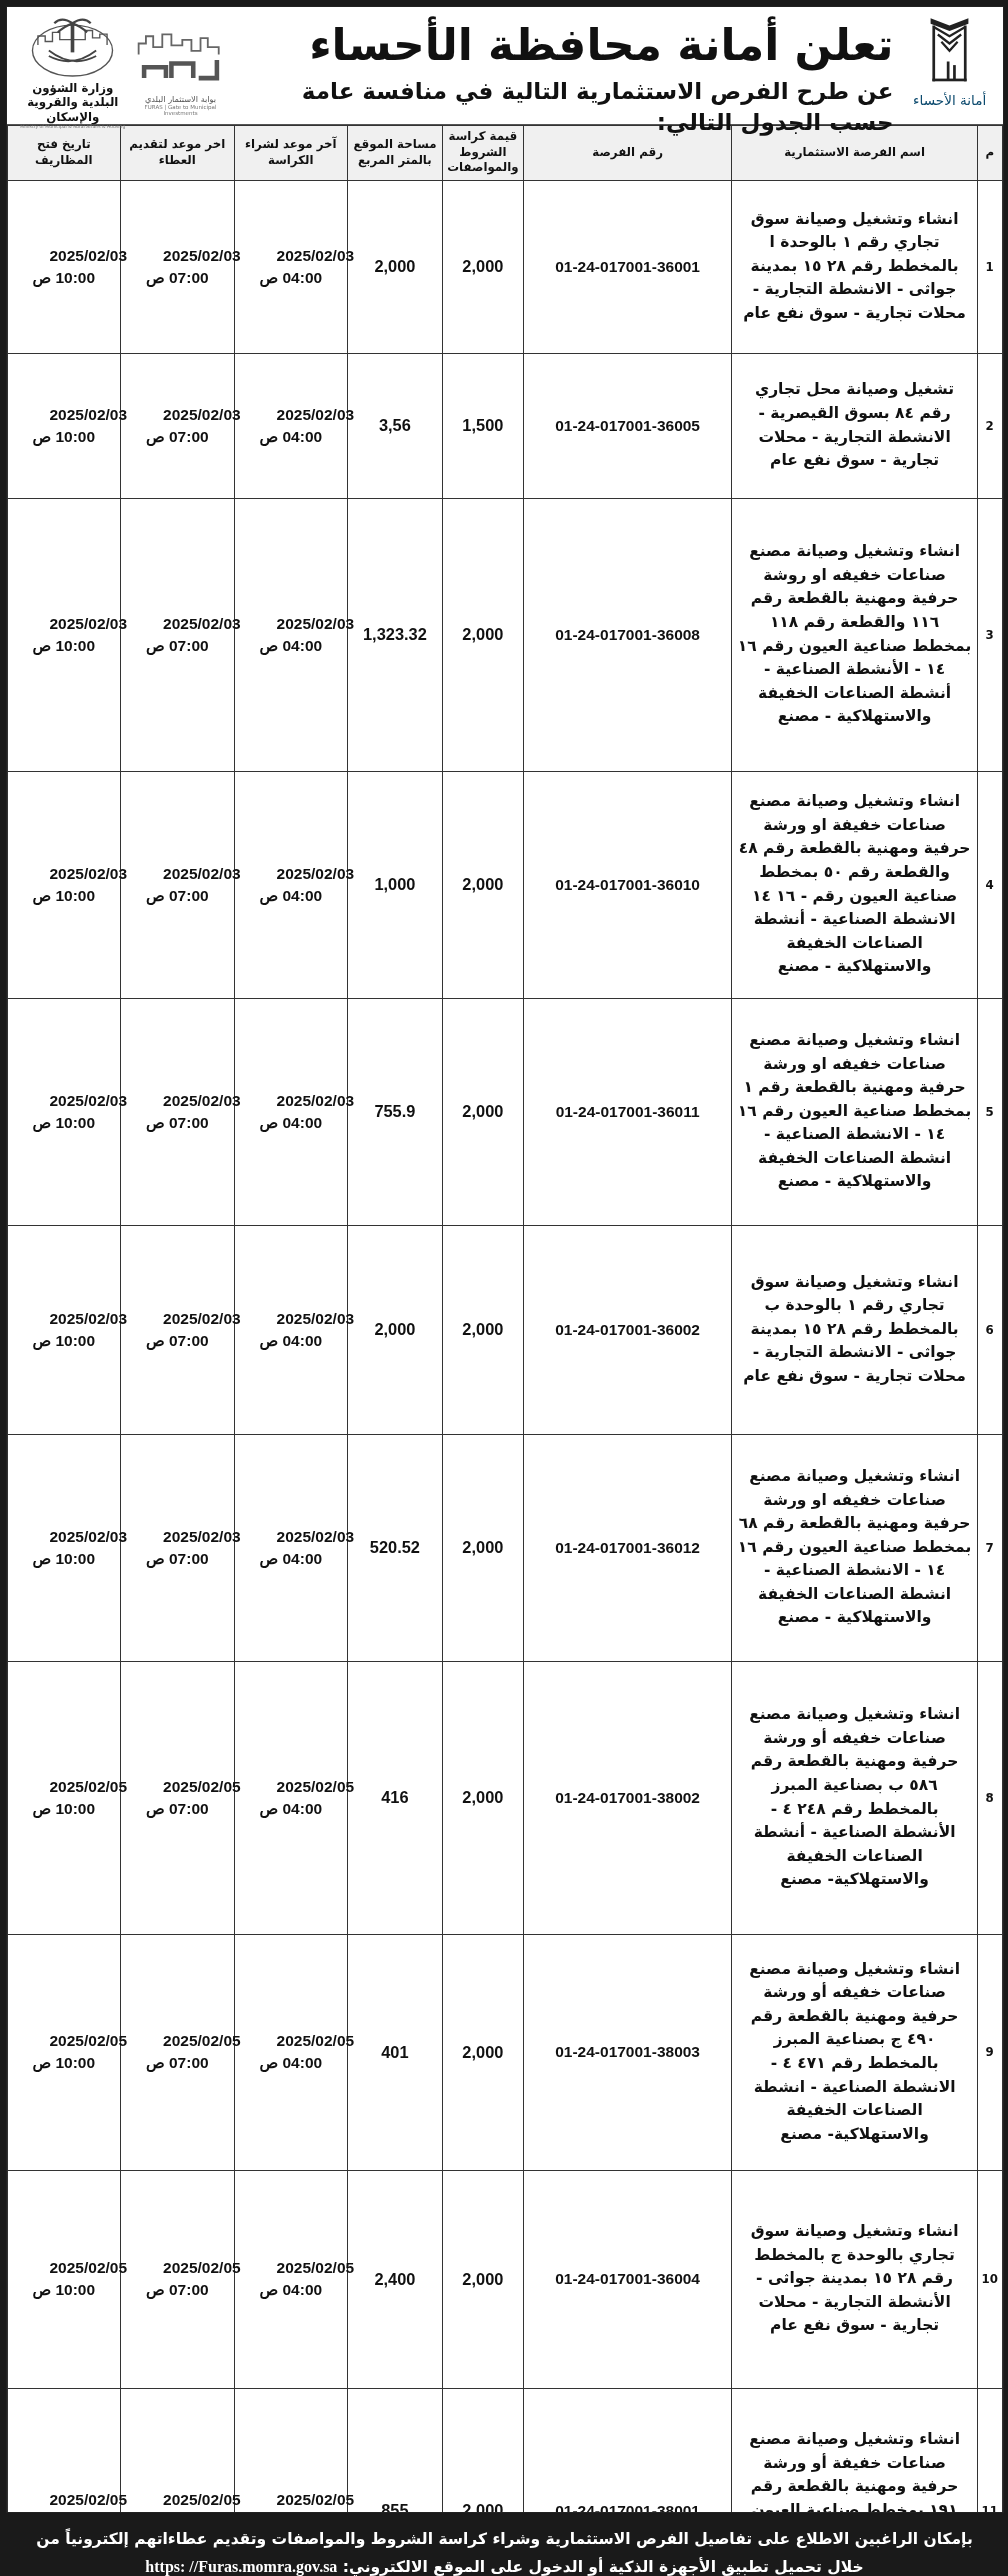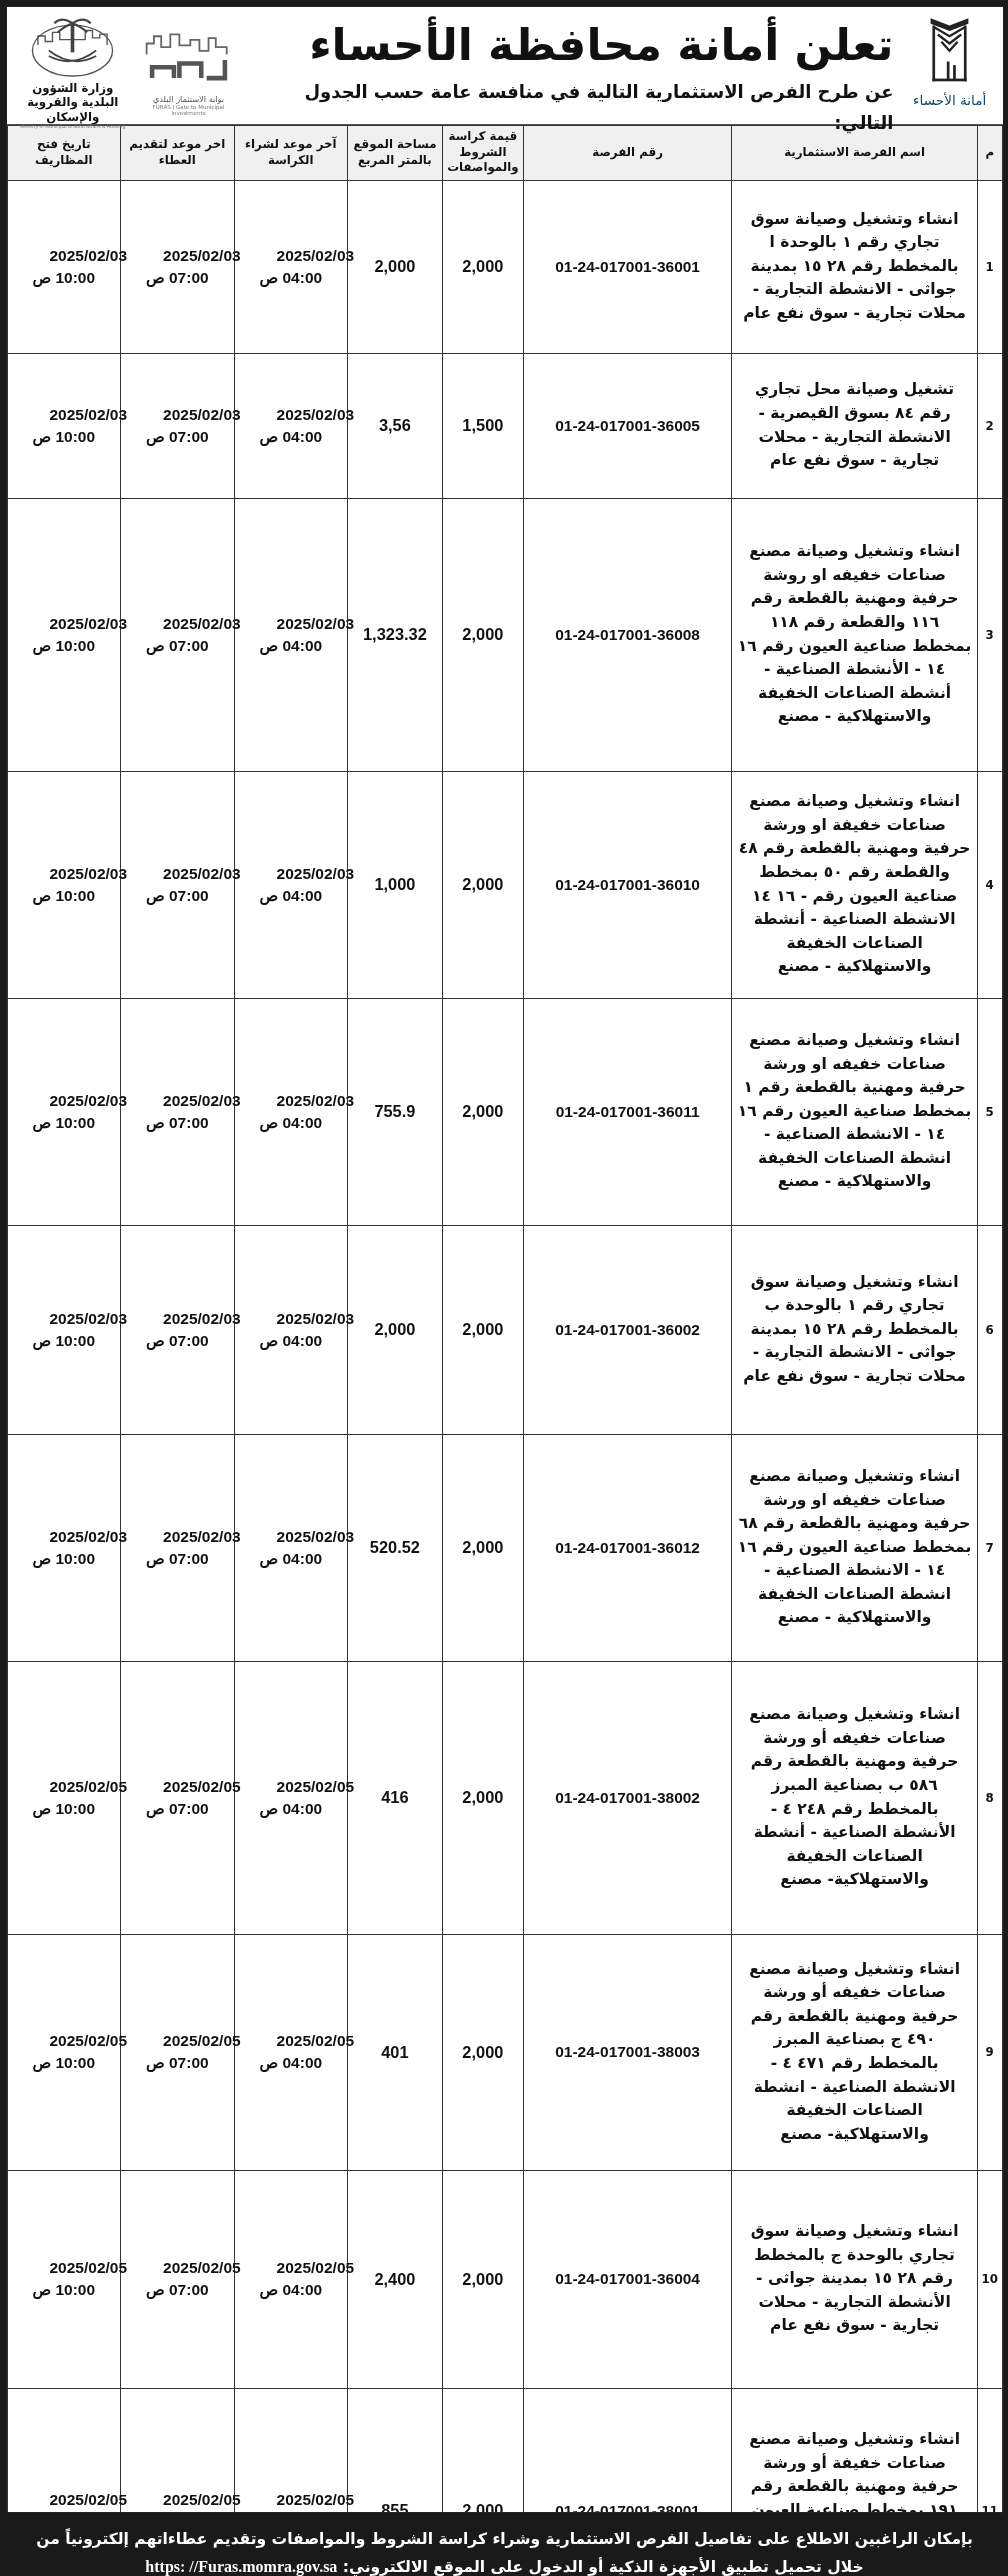--- a/index.html
+++ b/index.html
@@ -13,22 +13,22 @@
     background: #fff; width: 998px; height: 2507px;
     border: 1.8px solid #222; position: relative; overflow: hidden;
   }
   .header { height: 118px; position: relative; border-bottom: 1.8px solid #555; direction: rtl; }
   .logo-right { position: absolute; right: 7.3px; top: 9px; width: 91px; text-align: center; }
   .logo-right .mark { width: 45px; height: 73px; margin: 0 auto; position: relative; }
   .logo-right .mark svg { width: 45px; height: 73px; }
   .logo-right .cap { font-size: 13.6px; color: #0c4a6e; margin-top: 3.6px; }
   .titles { position: absolute; right: 109px; left: 236px; top: 12.7px; }
   .title-main { font-size: 44px; font-weight: bold; line-height: 51px; font-family: "DejaVu Sans", sans-serif; letter-spacing: 0.9px; }
-  .title-sub { font-size: 18px; font-weight: bold; line-height: 31px; margin-top: 5.5px; }
-  .logo-furas { position: absolute; left: 132px; top: 20px; width: 100px; text-align: center; }
+  .title-sub { font-size: 23px; font-weight: bold; line-height: 31px; margin-top: 5.5px; }
+  .logo-furas { position: absolute; left: 124px; top: 20px; width: 100px; text-align: center; }
   .logo-furas svg { width: 91px; height: 64px; }
   .logo-furas .cap1 { font-size: 8.2px; color: #555; }
   .logo-furas .cap2 { font-size: 5.5px; color: #777; direction: ltr; }
   .logo-ministry { position: absolute; left: 7.3px; top: 7.3px; width: 118px; text-align: center; }
   .logo-ministry svg { width: 91px; height: 64px; }
   .logo-ministry .cap1 { font-size: 11.8px; font-weight: bold; line-height: 14.5px; }
   .logo-ministry .cap2 { font-size: 4.5px; color: #777; direction: ltr; }
 
   table.grid { border-collapse: collapse; width: 100%; table-layout: fixed; direction: rtl; }
   table.grid th, table.grid td { border: 0.9px solid #333; text-align: center; vertical-align: middle; }

